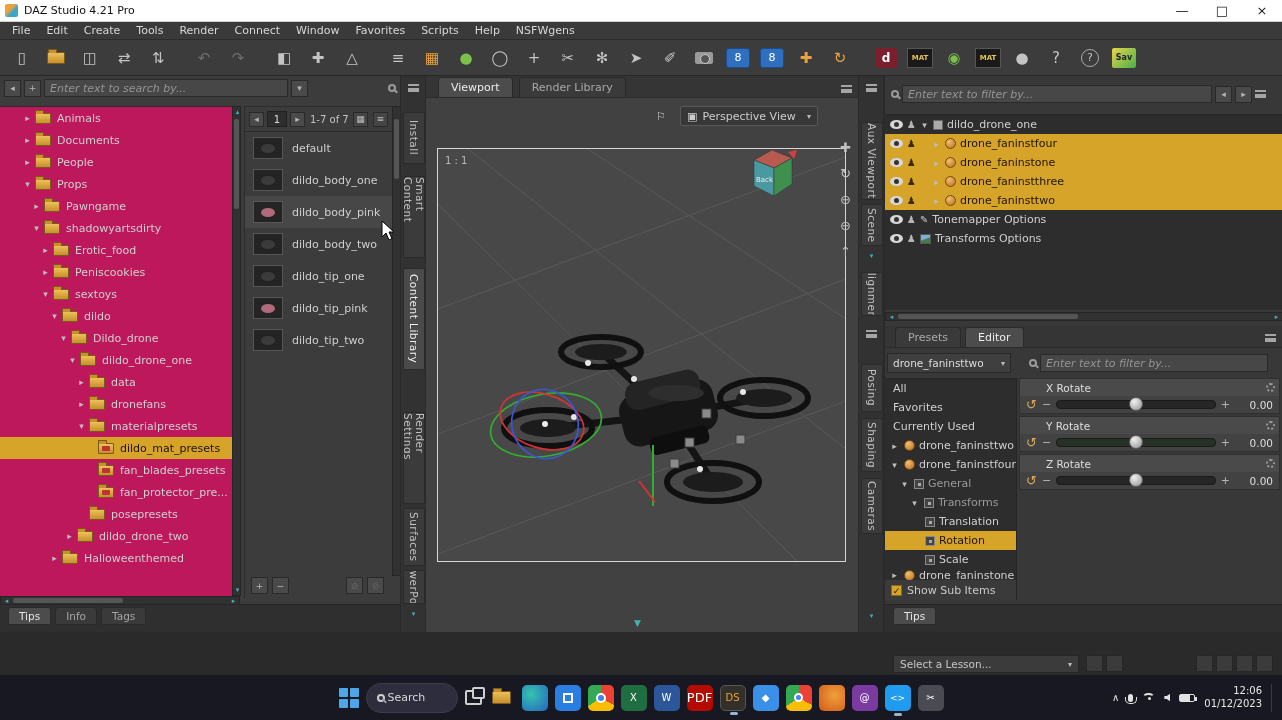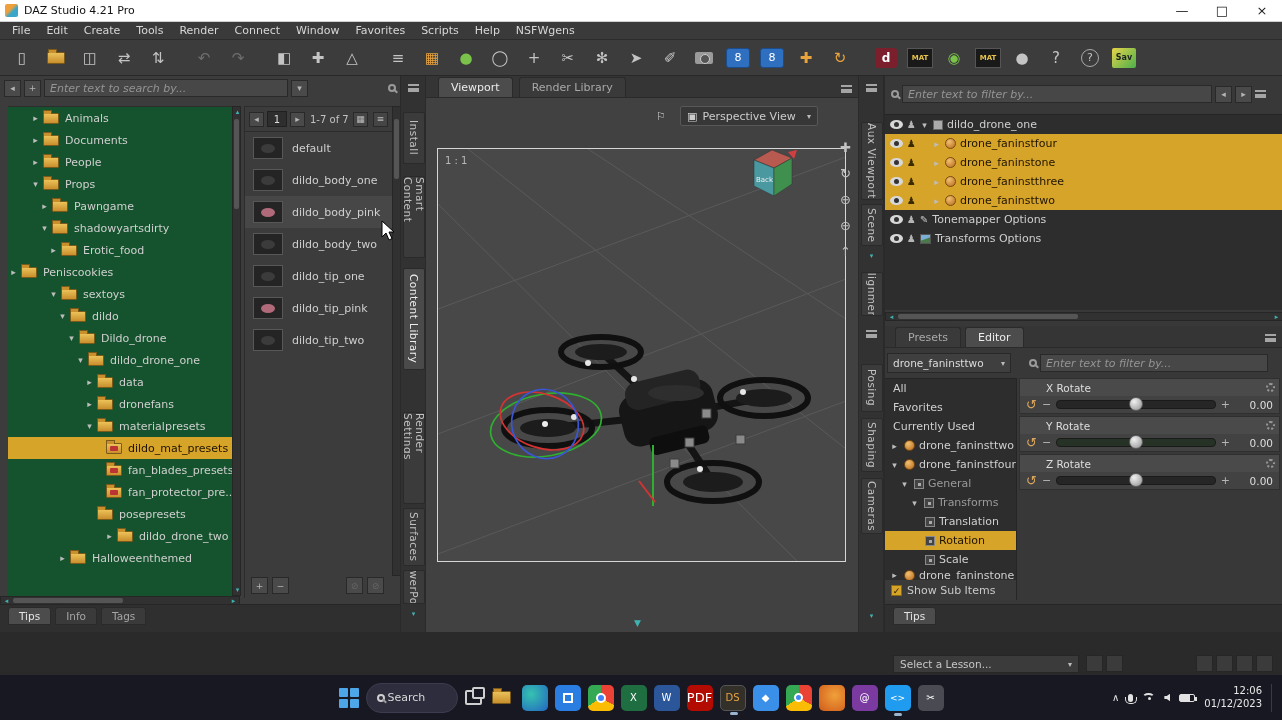--- a/index.html
+++ b/index.html
@@ -41,21 +41,21 @@
   .srch-row{position:absolute;display:flex;align-items:center;gap:3px}
   .sbtn{width:17px;height:17px;background:#4a4a4a;border:1px solid #292929;color:#b5b5b5;display:flex;align-items:center;justify-content:center;font-size:9px;flex:none}
   input.txt{height:18px;background:#474747;border:1px solid #292929;color:#cfcfcf;font-size:11px;padding:0 5px;font-family:"DejaVu Sans",sans-serif}
   input.txt::placeholder{color:#949494;font-style:italic}
   .mag{width:8px;height:8px;border:2px solid #9a9a9a;border-radius:50%;position:relative;flex:none}
   .mag::after{content:'';position:absolute;width:5px;height:2px;background:#9a9a9a;transform:rotate(45deg);right:-4px;bottom:-2px}
   .burger{width:11px;height:8px;border-top:2px solid #a5a5a5;border-bottom:2px solid #a5a5a5;position:relative;flex:none}
   .burger::after{content:'';position:absolute;left:0;right:0;top:2px;height:2px;background:#a5a5a5}
 
   
-  .tree-panel{position:absolute;top:30px;left:8px;width:232px;height:490px;overflow:hidden;background:#14532d;border-top:1px solid #2c2c2c}
+  .tree-panel{position:absolute;top:30px;left:0;width:232px;height:490px;overflow:hidden;background:#be185d;border-top:1px solid #2c2c2c}
   .trow{display:flex;align-items:center;height:22px;white-space:nowrap;color:#cfcfcf}
   .trow.sel{background:#d7a42a;color:#1f1400}
   .exp{width:11px;font-size:9px;color:#bdbdbd;text-align:center;flex:none}
   .exp.c::before{content:"▸"} .exp.e::before{content:"▾"}
   .folder{position:relative;width:16px;height:11px;background:linear-gradient(#ecc258,#c98f2d);border:1px solid #7a5a1a;border-radius:1px;margin:0 6px 0 2px;flex:none}
   .folder::before{content:'';position:absolute;top:-4px;left:-1px;width:7px;height:3px;background:#c98f2d;border:1px solid #7a5a1a;border-bottom:none;border-radius:1px 1px 0 0}
   .folder.red::after{content:'';position:absolute;left:3px;top:2px;width:8px;height:5px;background:#b33;border-radius:1px}
 
   
   .vscroll{position:absolute;width:9px;background:#313131;border:1px solid #262626}
@@ -295,21 +295,21 @@
       <div class="trow" style="padding-left:31px">
           <span class="exp e"></span>
           <span class="folder"></span>
           <span>shadowyartsdirty</span>
         </div>
       <div class="trow" style="padding-left:40px">
           <span class="exp c"></span>
           <span class="folder"></span>
           <span>Erotic_food</span>
         </div>
-      <div class="trow" style="">
+      <div class="trow" style="padding-left:40px">
           <span class="exp c"></span>
           <span class="folder"></span>
           <span>Peniscookies</span>
         </div>
       <div class="trow" style="padding-left:40px">
           <span class="exp e"></span>
           <span class="folder"></span>
           <span>sextoys</span>
         </div>
       <div class="trow" style="padding-left:49px">
@@ -351,21 +351,21 @@
           <span>fan_blades_presets</span>
         </div>
       <div class="trow" style="padding-left:96px">
           <span class="folder red"></span>
           <span>fan_protector_pre...</span>
         </div>
       <div class="trow" style="padding-left:87px">
           <span class="folder"></span>
           <span>posepresets</span>
         </div>
-      <div class="trow" style="padding-left:96px">
+      <div class="trow" style="padding-left:64px">
           <span class="exp c"></span>
           <span class="folder"></span>
           <span>dildo_drone_two</span>
         </div>
       <div class="trow" style="padding-left:49px">
           <span class="exp c"></span>
           <span class="folder"></span>
           <span>Halloweenthemed</span>
         </div>
     </div>

